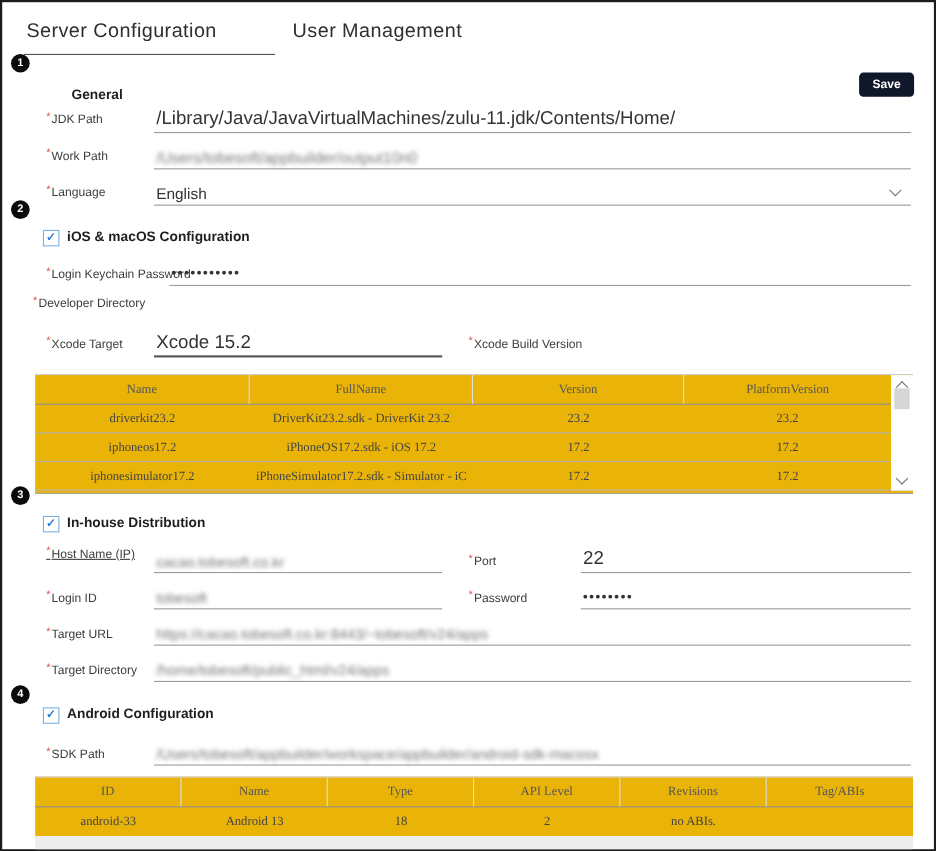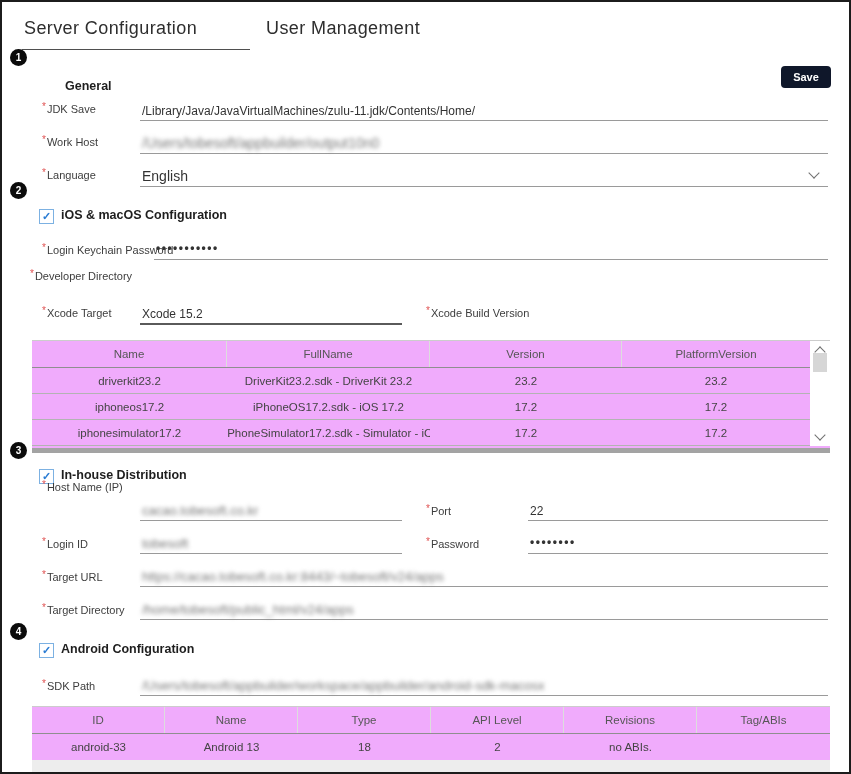--- a/index.html
+++ b/index.html
@@ -15,36 +15,36 @@
          font-size:10px;font-weight:bold;display:flex;align-items:center;justify-content:center;}
 
   .sec-title{position:absolute;font-size:12.5px;font-weight:bold;color:#1e1e1e;}
   .checkbox{position:absolute;width:13px;height:13px;border:1px solid #7cb1e2;background:#fff;color:#2b7cd3;
             font-size:11px;line-height:12px;text-align:center;font-weight:bold;cursor:pointer;}
 
   .lbl{position:absolute;font-size:11px;color:#3d3d3d;white-space:nowrap;}
   .req{color:#e05252;font-size:10px;position:relative;top:-3px;margin-right:1px;}
 
   .input{position:absolute;height:23px;border-bottom:1px solid #9a9a9a;}
-  .input .val{position:absolute;left:2px;bottom:2px;font-size:12px;color:#333;white-space:nowrap;overflow:hidden;max-width:100%;}
+  .input .val{position:absolute;left:2px;bottom:2px;font-size:17px;color:#333;white-space:nowrap;overflow:hidden;max-width:100%;}
   .val.sm{font-size:14px;}
   .val.xs{font-size:13px;}
   .dots{font-size:12px !important;font-weight:bold;letter-spacing:1.5px;color:#1a1a1a;bottom:4px !important;}
   .redacted{filter:blur(2px);color:#777 !important;}
   .focus-line{border-bottom:2px solid #5a5a5a;}
 
   .chev{position:absolute;width:7px;height:7px;border-right:1.5px solid #707070;border-bottom:1.5px solid #707070;
         transform:rotate(45deg);}
   .chev.up{transform:rotate(225deg);}
 
   .btn-save{position:absolute;left:779px;top:64px;width:50px;height:22px;background:#0f172a;color:#fff;
             border:none;border-radius:4px;font-size:11px;font-weight:bold;font-family:inherit;cursor:pointer;}
 
   
-  .tbl{position:absolute;border-top:1px solid #ccc;border-bottom:5px solid #a3a3a3;background:#f0abfc;}
+  .tbl{position:absolute;border-top:1px solid #ccc;border-bottom:1px solid #a3a3a3;background:#eab308;font-family:Liberation Serif, serif;}
   .thead{display:flex;height:27px;border-bottom:1px solid #8f8f8f;box-sizing:border-box;}
   .thead .c{display:flex;align-items:center;justify-content:center;font-size:11.5px;color:#565656;
             border-right:1px solid #ddd;box-sizing:border-box;}
   .thead .c:last-child{border-right:none;}
   .trow{display:flex;height:26px;border-bottom:1px solid #b3b3b3;box-sizing:border-box;cursor:pointer;}
   .trow:last-child{border-bottom:none;}
   .trow .c{display:flex;align-items:center;justify-content:center;font-size:11.5px;color:#444;
            white-space:nowrap;overflow:hidden;}
   .ios-c1{width:195px;} .ios-c2{width:203px;} .ios-c3{width:192px;} .ios-c4{width:188px;}
   .and-c{width:133px;}
@@ -63,26 +63,26 @@
   <div class="tab-underline"></div>
 
   <div class="badge" style="top:47px;">1</div>
   <div class="badge" style="top:180px;">2</div>
   <div class="badge" style="top:440px;">3</div>
   <div class="badge" style="top:621px;">4</div>
 
   <div class="sec-title" style="left:20px;top:77px;margin-left:43px;">General</div>
   <button class="btn-save">Save</button>
 
-  <div class="lbl" style="left:40px;top:101px;"><span class="req">*</span><span>JDK Save</span></div>
+  <div class="lbl" style="left:40px;top:101px;"><span class="req">*</span><span>JDK Path</span></div>
   <div class="input" style="left:138px;right:21px;top:95px;">
     <span class="val">/Library/Java/JavaVirtualMachines/zulu-11.jdk/Contents/Home/</span>
   </div>
 
-  <div class="lbl" style="left:40px;top:134px;"><span class="req">*</span><span>Work Host</span></div>
+  <div class="lbl" style="left:40px;top:134px;"><span class="req">*</span><span>Work Path</span></div>
   <div class="input" style="left:138px;right:21px;top:128px;">
     <span class="val sm redacted">/Users/tobesoft/appbuilder/output10n0</span>
   </div>
 
   <div class="lbl" style="left:40px;top:167px;"><span class="req">*</span><span>Language</span></div>
   <div class="input" style="left:138px;right:21px;top:161px;">
     <span class="val sm">English</span>
     <span class="chev" style="right:10px;top:6px;"></span>
   </div>
 
@@ -130,21 +130,21 @@
     <div class="vsb">
       <span class="chev up" style="left:6px;top:7px;"></span>
       <div class="vsb-thumb"></div>
       <span class="chev" style="left:6px;top:90px;"></span>
     </div>
   </div>
 
   <div class="checkbox" style="left:37px;top:467px;">✓</div>
   <div class="sec-title" style="left:59px;top:466px;">In-house Distribution</div>
 
-  <div class="lbl" style="left:40px;top:479px;"><span class="req">*</span><span>Host Name (IP)</span></div>
+  <div class="lbl" style="left:40px;top:496px;text-decoration:underline;"><span class="req">*</span><span>Host Name (IP)</span></div>
   <div class="input" style="left:138px;width:262px;top:495px;">
     <span class="val xs redacted">cacao.tobesoft.co.kr</span>
   </div>
   <div class="lbl" style="left:424px;top:503px;"><span class="req">*</span><span>Port</span></div>
   <div class="input" style="left:526px;right:21px;top:495px;">
     <span class="val">22</span>
   </div>
 
   <div class="lbl" style="left:40px;top:536px;"><span class="req">*</span><span>Login ID</span></div>
   <div class="input" style="left:138px;width:262px;top:528px;">

